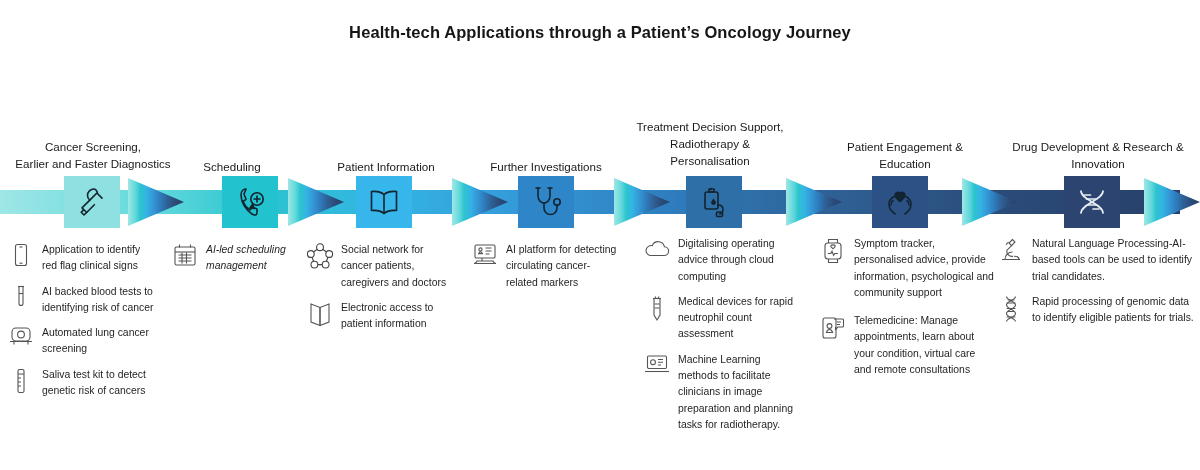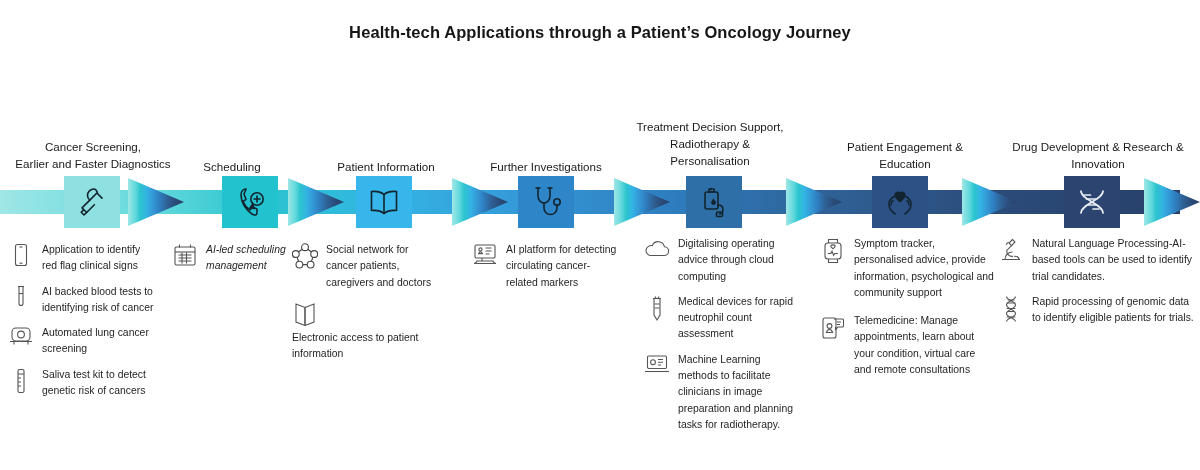--- a/index.html
+++ b/index.html
@@ -218,35 +218,35 @@
           <path d="M2 9h20"></path>
           <path d="M6.5 1.5v3M17.5 1.5v3"></path>
           <path d="M5.5 12h13M5.5 15h13M5.5 18h13"></path>
           <path d="M9 9.5v11M13.5 9.5v11"></path>
         </svg>
     </span>
     <span class="item-txt">AI-led scheduling management</span>
   </div>
 </div>
 
-<div class="col" style="left:292px; top:242px; width:150px;">
+<div class="col" style="left:307px; top:242px; width:150px;">
   <div class="item">
     <span class="item-ico">
       <svg width="26" height="26" viewBox="0 0 26 26" fill="none" stroke="#444" stroke-width="1.1">
         <circle cx="13" cy="4.2" r="3.4"></circle>
           <circle cx="3.8" cy="11" r="3.4"></circle>
           <circle cx="22.2" cy="11" r="3.4"></circle>
           <circle cx="7.4" cy="21.6" r="3.4"></circle>
           <circle cx="18.6" cy="21.6" r="3.4"></circle>
         <path d="M10.3 6.2 6.4 9M15.7 6.2 19.6 9M5 14.2l1.6 4M21 14.2l-1.6 4M10.8 21.6h4.4"></path>
       </svg>
     </span>
     <span class="item-txt">Social network for cancer patients, caregivers and doctors</span>
   </div>
-  <div class="item" style="margin-top:5px;flex-direction:column;">
+  <div class="item" style="margin-top:5px;">
     <span class="item-ico">
       <svg width="24" height="26" viewBox="0 0 24 26" fill="none" stroke="#555" stroke-width="1.1">
           <path d="M12 6.5 3 3v18l9 3.5V6.5z"></path>
           <path d="M12 6.5 21 3v18l-9 3.5"></path>
           <path d="M12 6.5v18"></path>
         </svg>
     </span>
     <span class="item-txt">Electronic access to patient information</span>
   </div>
 </div>

